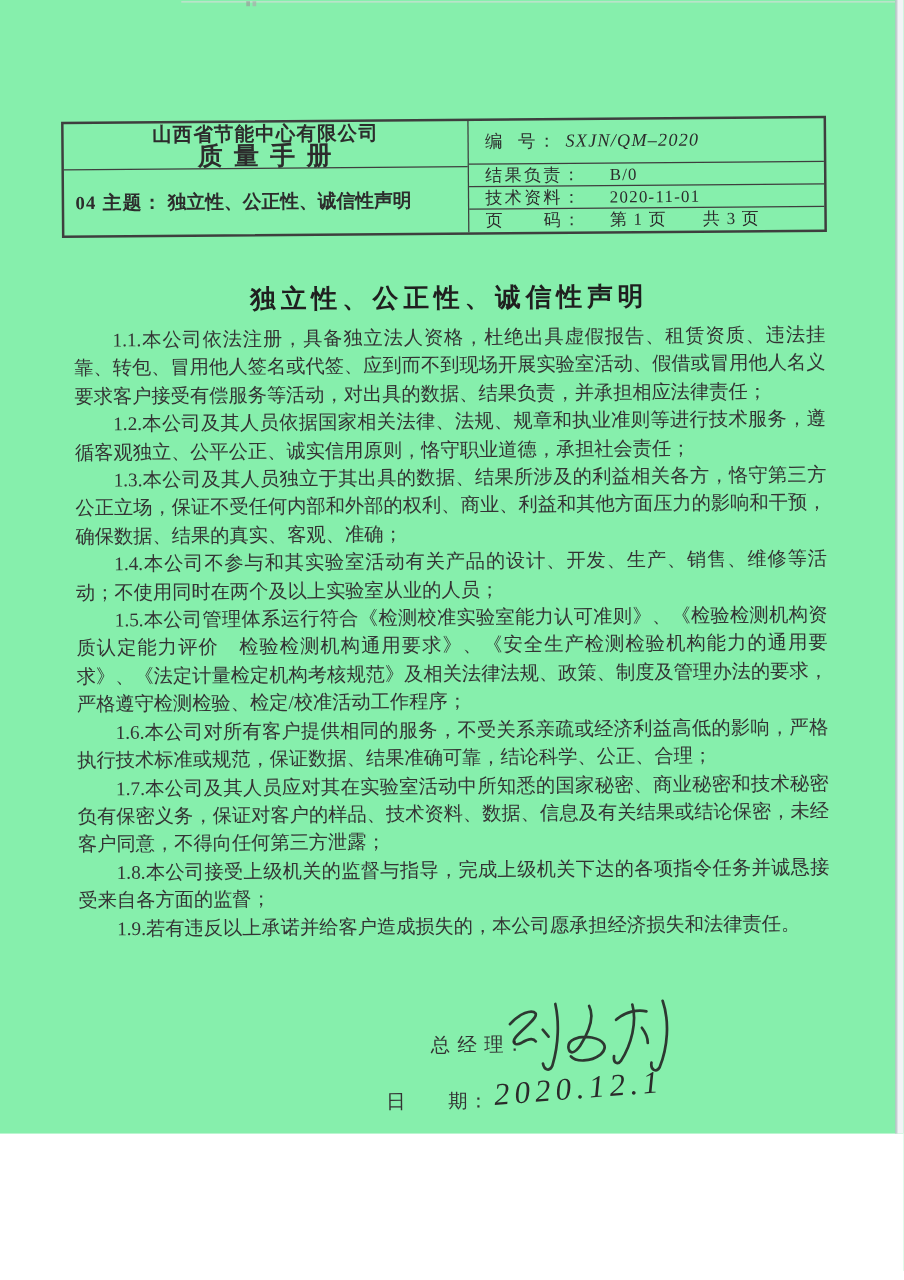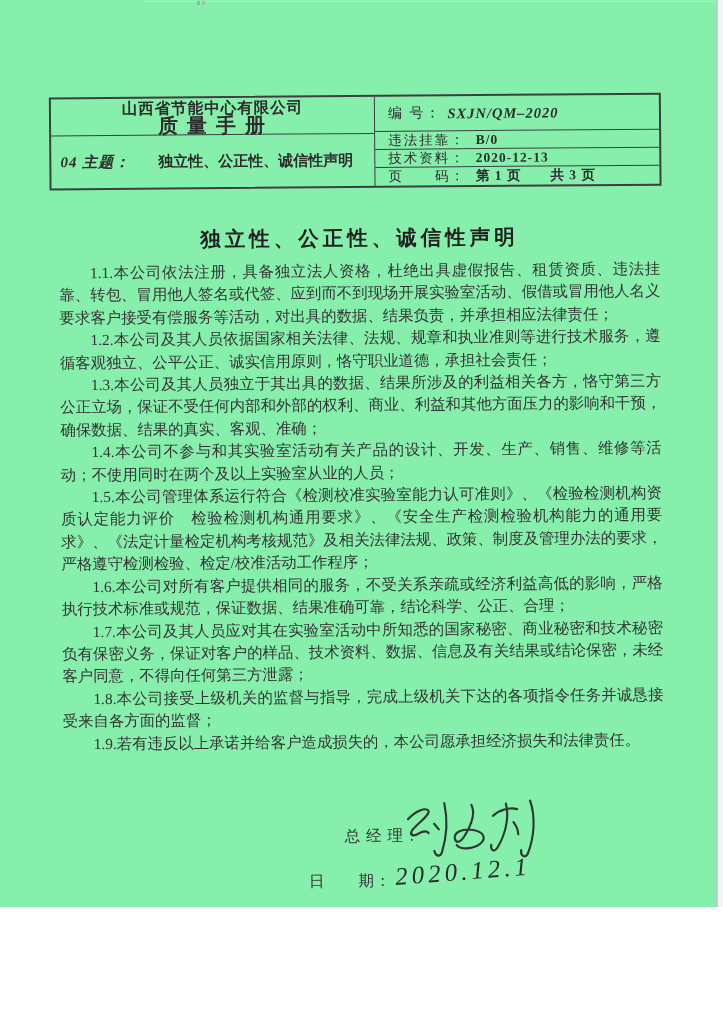--- a/index.html
+++ b/index.html
@@ -29,31 +29,31 @@
     height:35px; border-bottom:1px solid #3e3e3e; box-sizing:content-box;
     display:flex; flex-direction:column; align-items:center; justify-content:center;
     font-weight:bold; line-height:16.5px; padding-top:1px;
   }
   .ht-company .cname { font-size:15.5px; letter-spacing:1px; }
   .ht-company .mtitle { font-size:20px; letter-spacing:2px; }
   .ht-subject {
     flex:1; display:flex; align-items:center; padding-left:9px;
     font-weight:bold; font-size:15px;
   }
-  .ht-subject .sub-label { margin-right:28px; letter-spacing:1px;font-style:italic; }
+  .ht-subject .sub-label { margin-right:4px; letter-spacing:1px; }
   .ht-row {
     display:flex; align-items:center; padding-left:13px; font-size:13.5px;
     box-sizing:border-box;
   }
   .ht-row-num { height:36px; border-bottom:1px solid #3e3e3e; font-size:14px; }
   .ht-row-rev, .ht-row-date { height:18px; border-bottom:1px solid #3e3e3e; }
   .ht-row-page { flex:1; }
-  .ht-label { letter-spacing:2px; white-space:pre; }
-  .ht-value { margin-left:10px; letter-spacing:1px; white-space:pre;font-weight:bold; }
-  .ht-value-num { font-style:italic; font-size:14.5px; letter-spacing:1px; margin-left:6px;font-weight:bold; }
+  .ht-label { letter-spacing:2px; white-space:pre;font-family:Liberation Mono, monospace; }
+  .ht-value { margin-left:22px; letter-spacing:1px; white-space:pre; }
+  .ht-value-num { font-style:italic; font-size:14.5px; letter-spacing:1px; margin-left:6px; }
 
   
   .doc-title {
     position:absolute; left:0; top:224px; width:723px; text-align:center;
     font-size:20.5px; font-weight:bold; letter-spacing:4px; color:#1f1f1f; margin:0;
   }
   .doc-body { position:absolute; left:61px; top:260px; width:601px; }
   .doc-body p {
     margin:0; text-indent:2em; text-align:justify;
     font-size:15.4px; line-height:22.4px; color:#343434;
@@ -100,26 +100,26 @@
           <span class="sub-label">04 主题：</span>
           <span class="sub-value">独立性、公正性、诚信性声明</span>
         </div>
       </div>
       <div class="ht-right">
         <div class="ht-row ht-row-num">
           <span class="ht-label">编 号：</span>
           <span class="ht-value-num">SXJN/QM–2020</span>
         </div>
         <div class="ht-row ht-row-rev">
-          <span class="ht-label">违法挂靠：</span>
+          <span class="ht-label">结果负责：</span>
           <span class="ht-value">B/0</span>
         </div>
         <div class="ht-row ht-row-date">
           <span class="ht-label">技术资料：</span>
-          <span class="ht-value">2020-12-13</span>
+          <span class="ht-value">2020-11-01</span>
         </div>
         <div class="ht-row ht-row-page">
           <span class="ht-label">页　　码：</span>
           <span class="ht-value">第 1 页　　共 3 页</span>
         </div>
       </div>
     </div>
 
     <h1 class="doc-title">独立性、公正性、诚信性声明</h1>
 

